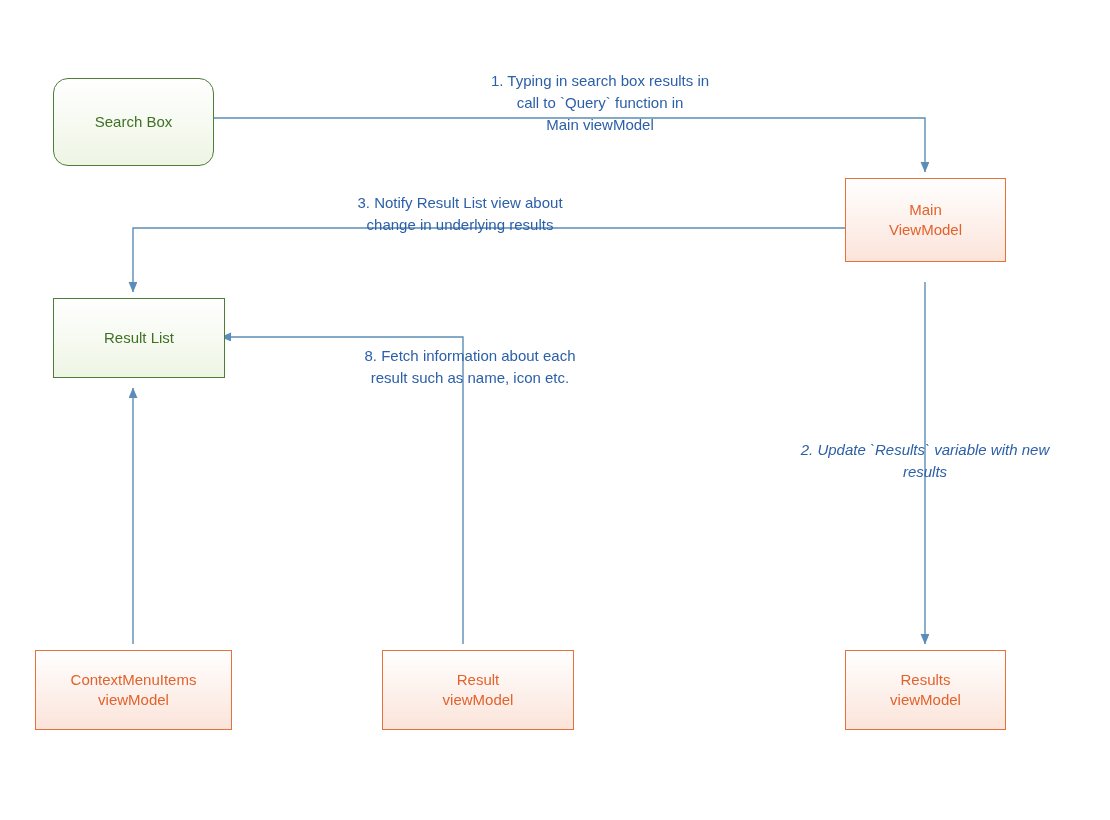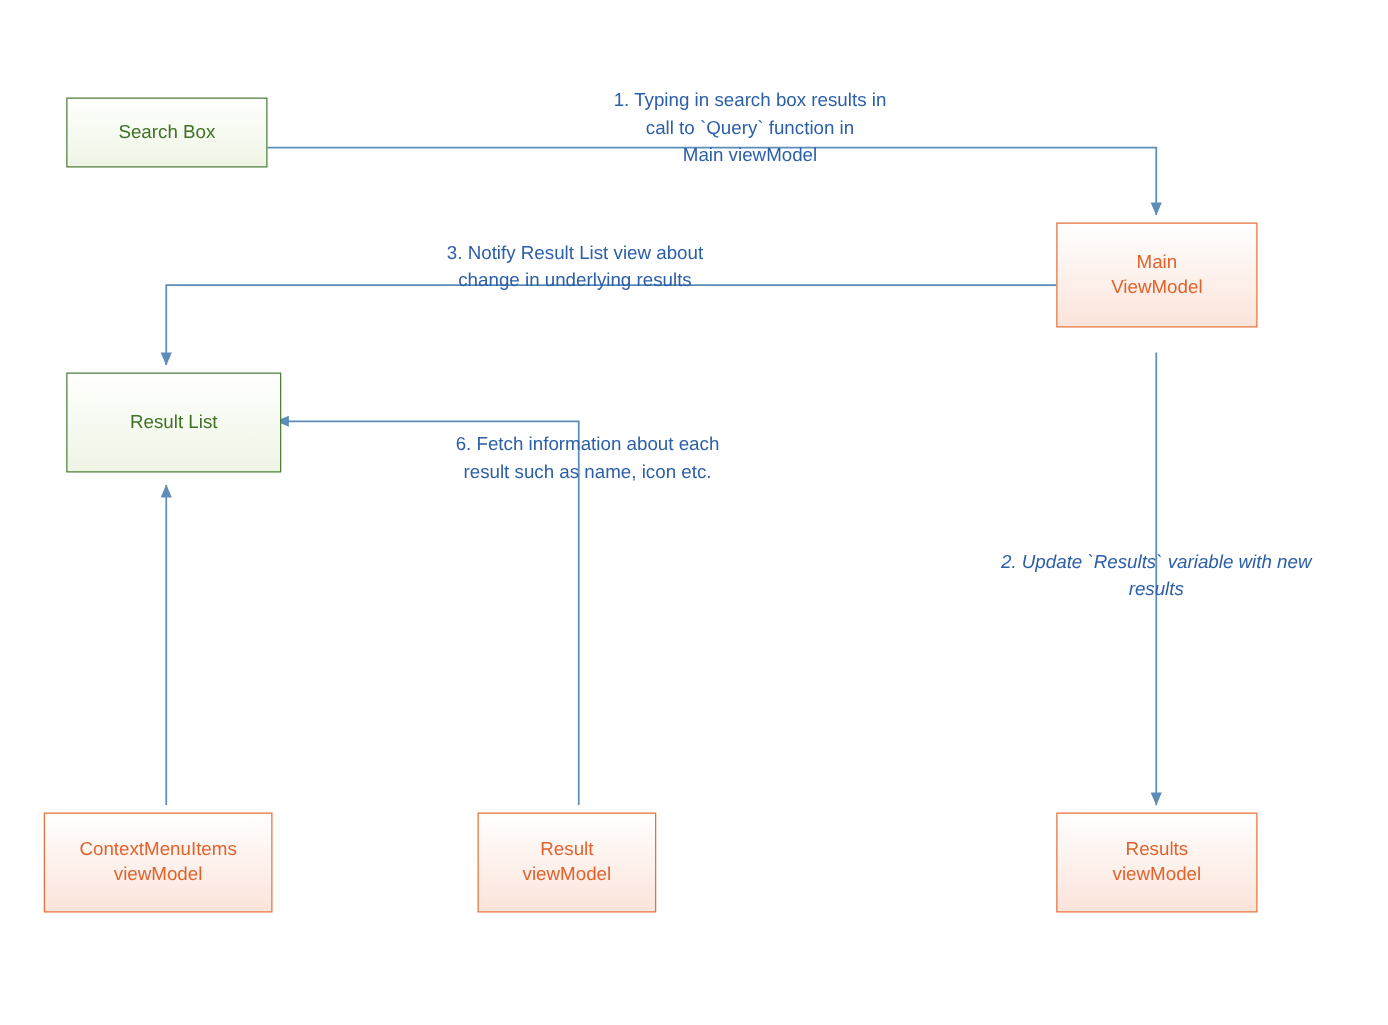--- a/index.html
+++ b/index.html
@@ -81,55 +81,55 @@
 
     <g>
       <path d="M463,644 L463,337 L221,337" fill="none" stroke="#5b8db8" stroke-width="1.4" marker-end="url(#arrowhead)"></path>
     </g>
 
     <g>
       <path d="M133,644 L133,388" fill="none" stroke="#5b8db8" stroke-width="1.4" marker-end="url(#arrowhead)"></path>
     </g>
   </svg>
 
-  <div class="node green" style="left:53px; top:78px; width:161px; height:56px;">
+  <div class="node green" style="left:53px; top:78px; width:161px; height:88px;border-radius:15px;">
     <span>Search Box</span>
   </div>
 
   <div class="node orange" style="left:845px; top:178px; width:161px; height:84px;">
     <span>Main
 ViewModel</span>
   </div>
 
   <div class="node green" style="left:53px; top:298px; width:172px; height:80px;">
     <span>Result List</span>
   </div>
 
-  <div class="node orange" style="left:35px; top:650px; width:183px; height:80px;">
+  <div class="node orange" style="left:35px; top:650px; width:197px; height:80px;">
     <span>ContextMenuItems
 viewModel</span>
   </div>
 
-  <div class="node orange" style="left:382px; top:650px; width:143px; height:80px;">
+  <div class="node orange" style="left:382px; top:650px; width:192px; height:80px;">
     <span>Result
 viewModel</span>
   </div>
 
   <div class="node orange" style="left:845px; top:650px; width:161px; height:80px;">
     <span>Results
 viewModel</span>
   </div>
 
   <div class="label" style="left:440px; top:70px; width:320px;text-align:center;">1. Typing in search box results in
 call to `Query` function in
 Main viewModel</div>
 
   <div class="label" style="left:755px; top:439px; width:340px;font-style:italic;">2. Update `Results` variable with new
 results</div>
 
   <div class="label" style="left:300px; top:192px; width:320px;">3. Notify Result List view about
 change in underlying results</div>
 
-  <div class="label" style="left:320px; top:345px; width:300px;">6. Fetch information about each
+  <div class="label" style="left:320px; top:345px; width:300px;">8. Fetch information about each
 result such as name, icon etc.</div>
 
 
 </div>
 
 </body></html>

